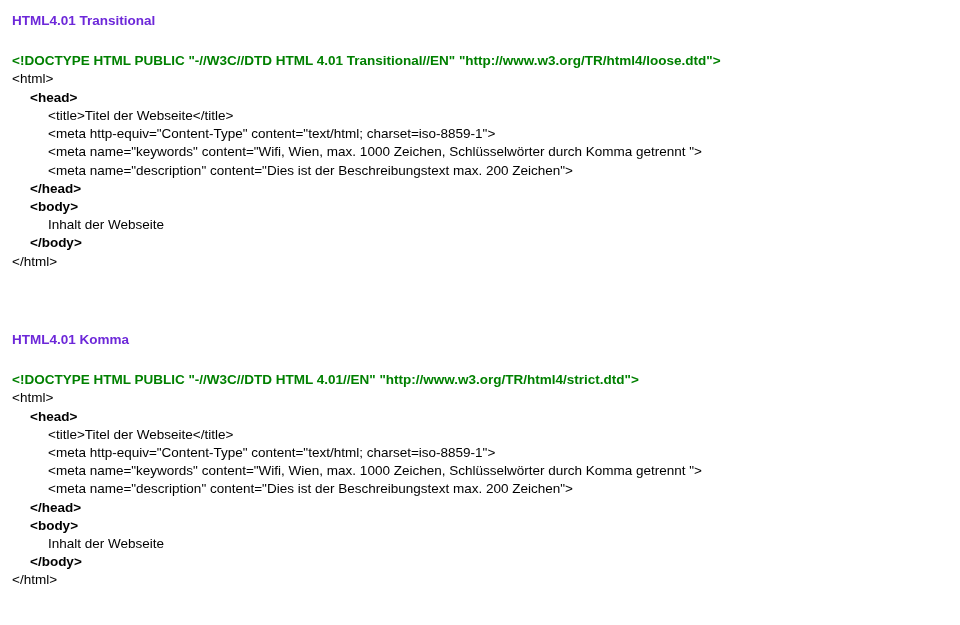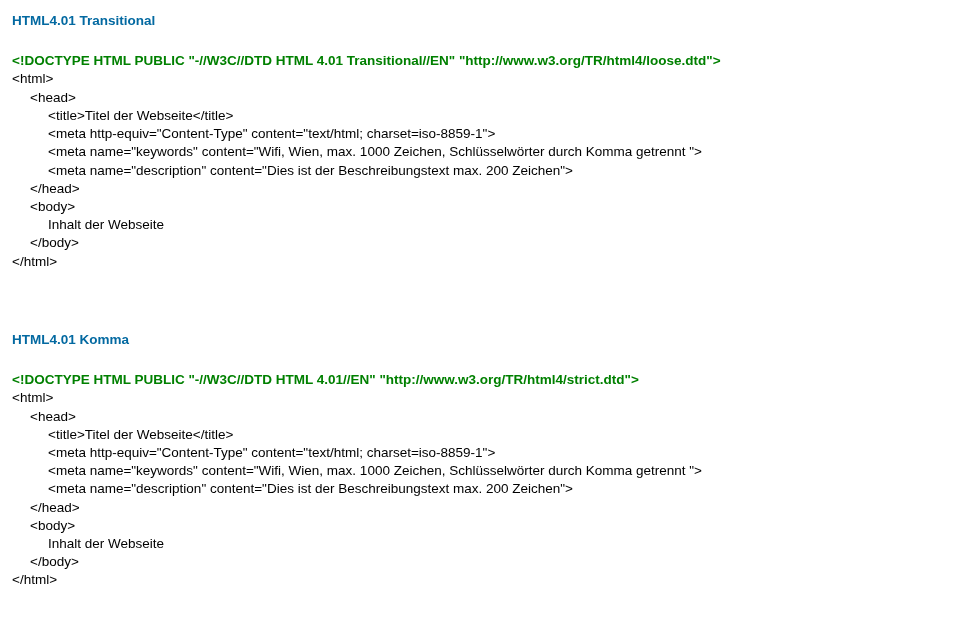--- a/index.html
+++ b/index.html
@@ -8,32 +8,32 @@
     font-family: Verdana, Geneva, sans-serif;
     font-size: 13.5px;
     line-height: 1.35;
     background: #ffffff;
     color: #000000;
     width: 960px;
     box-sizing: border-box;
   }
   .heading {
     font-weight: bold;
-    color: #0369a1;
+    color: #6d28d9;
     margin-bottom: 4px;
   }
   .doctype {
     font-weight: bold;
     color: #008000;
   }
   .code-line {
     white-space: pre-wrap;
     font-family: Verdana, Geneva, sans-serif;
   }
-  .ind1 { padding-left: 18px; }
+  .ind1 { padding-left: 18px; font-weight: bold; }
   .ind2 { padding-left: 36px; }
   .gap { height: 60px; }
   .gap-small { height: 18px; }
 </style>
 </head>
 <body>
 
 <div class="heading">HTML4.01 Transitional</div>
 <div class="gap-small"></div>
 <div class="code-line doctype">&lt;!DOCTYPE HTML PUBLIC "-//W3C//DTD HTML 4.01 Transitional//EN" "http://www.w3.org/TR/html4/loose.dtd"&gt;</div>

